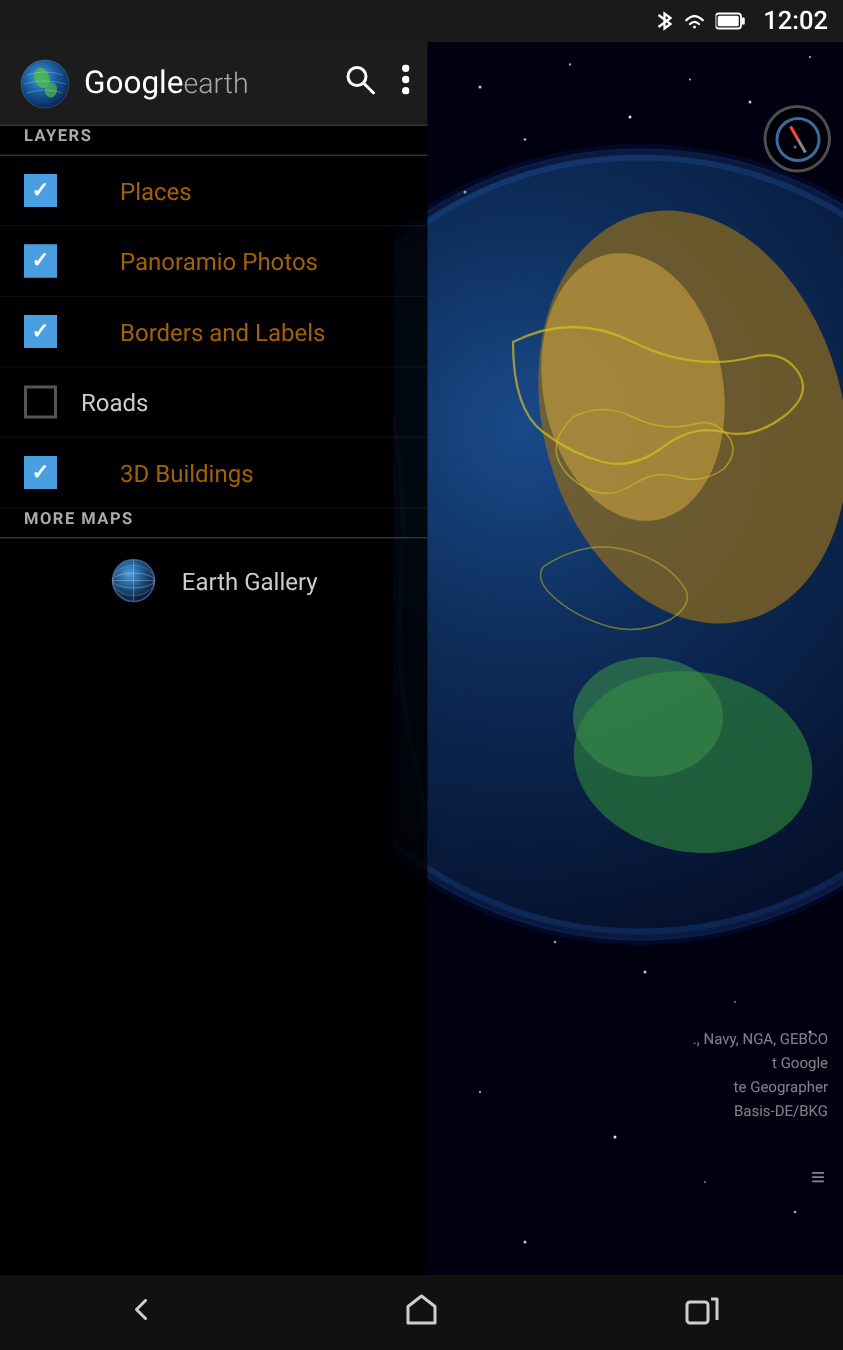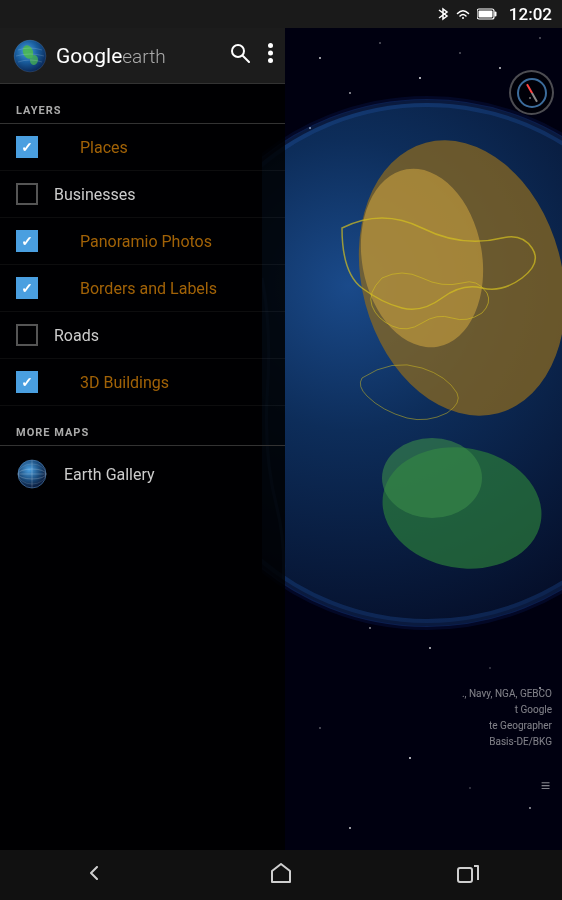--- a/index.html
+++ b/index.html
@@ -141,21 +141,21 @@
     }
 
     .header-icon {
       color: #fff;
       font-size: 20px;
       cursor: pointer;
     }
 
     
     .section-header {
-      padding: 20px 16px 6px;
+      padding: 0 16px 6px;
       color: #aaa;
       font-size: 11px;
       font-weight: 700;
       letter-spacing: 1px;
       text-transform: uppercase;
       border-bottom: 1px solid #333;
     }
 
     
     .layer-item {
@@ -202,20 +202,21 @@
     .layer-label.inactive {
       color: #ccc;
     }
 
     
     .map-item {
       display: flex;
       align-items: center;
       padding: 12px 16px;
       cursor: pointer;
+      justify-content: center;
     }
 
     .globe-icon {
       width: 32px;
       height: 32px;
       margin-right: 16px;
       flex-shrink: 0;
     }
 
     
@@ -405,24 +406,20 @@
 
   <div id="layers-list">
 
     <div class="layer-item">
       <div class="checkbox checked">
         <span class="checkmark">✓</span>
       </div>
       <span class="layer-label active">Places</span>
     </div>
 
-    <div class="layer-item">
-      <div class="checkbox"></div>
-      <span class="layer-label inactive">Businesses</span>
-    </div>
 
     <div class="layer-item">
       <div class="checkbox checked">
         <span class="checkmark">✓</span>
       </div>
       <span class="layer-label active">Panoramio Photos</span>
     </div>
 
 
     <div class="layer-item">

